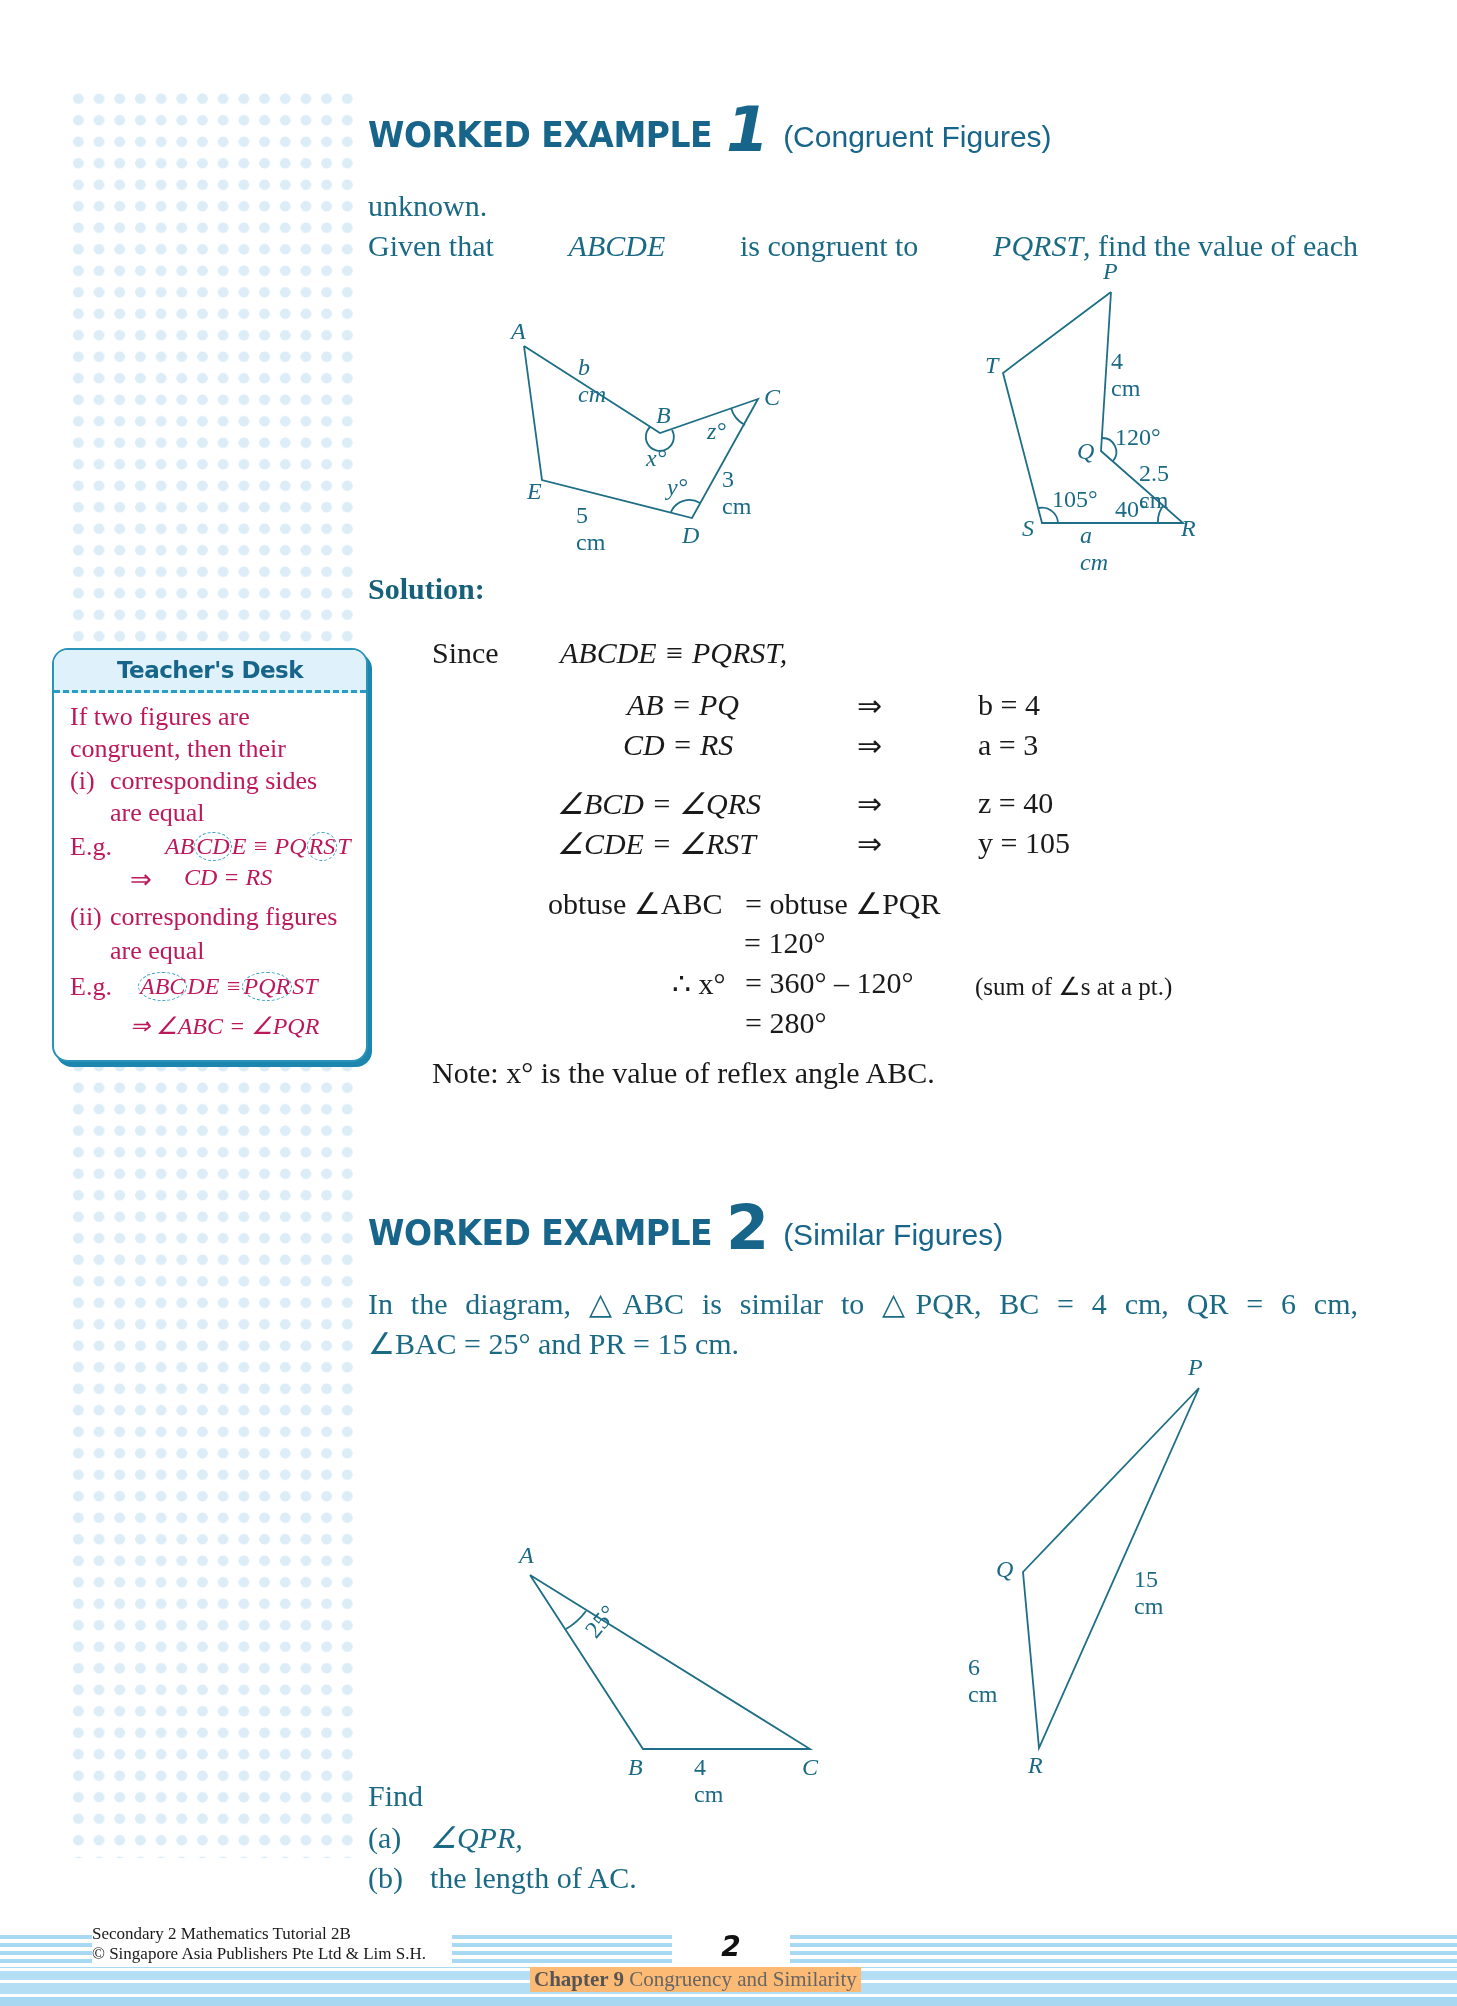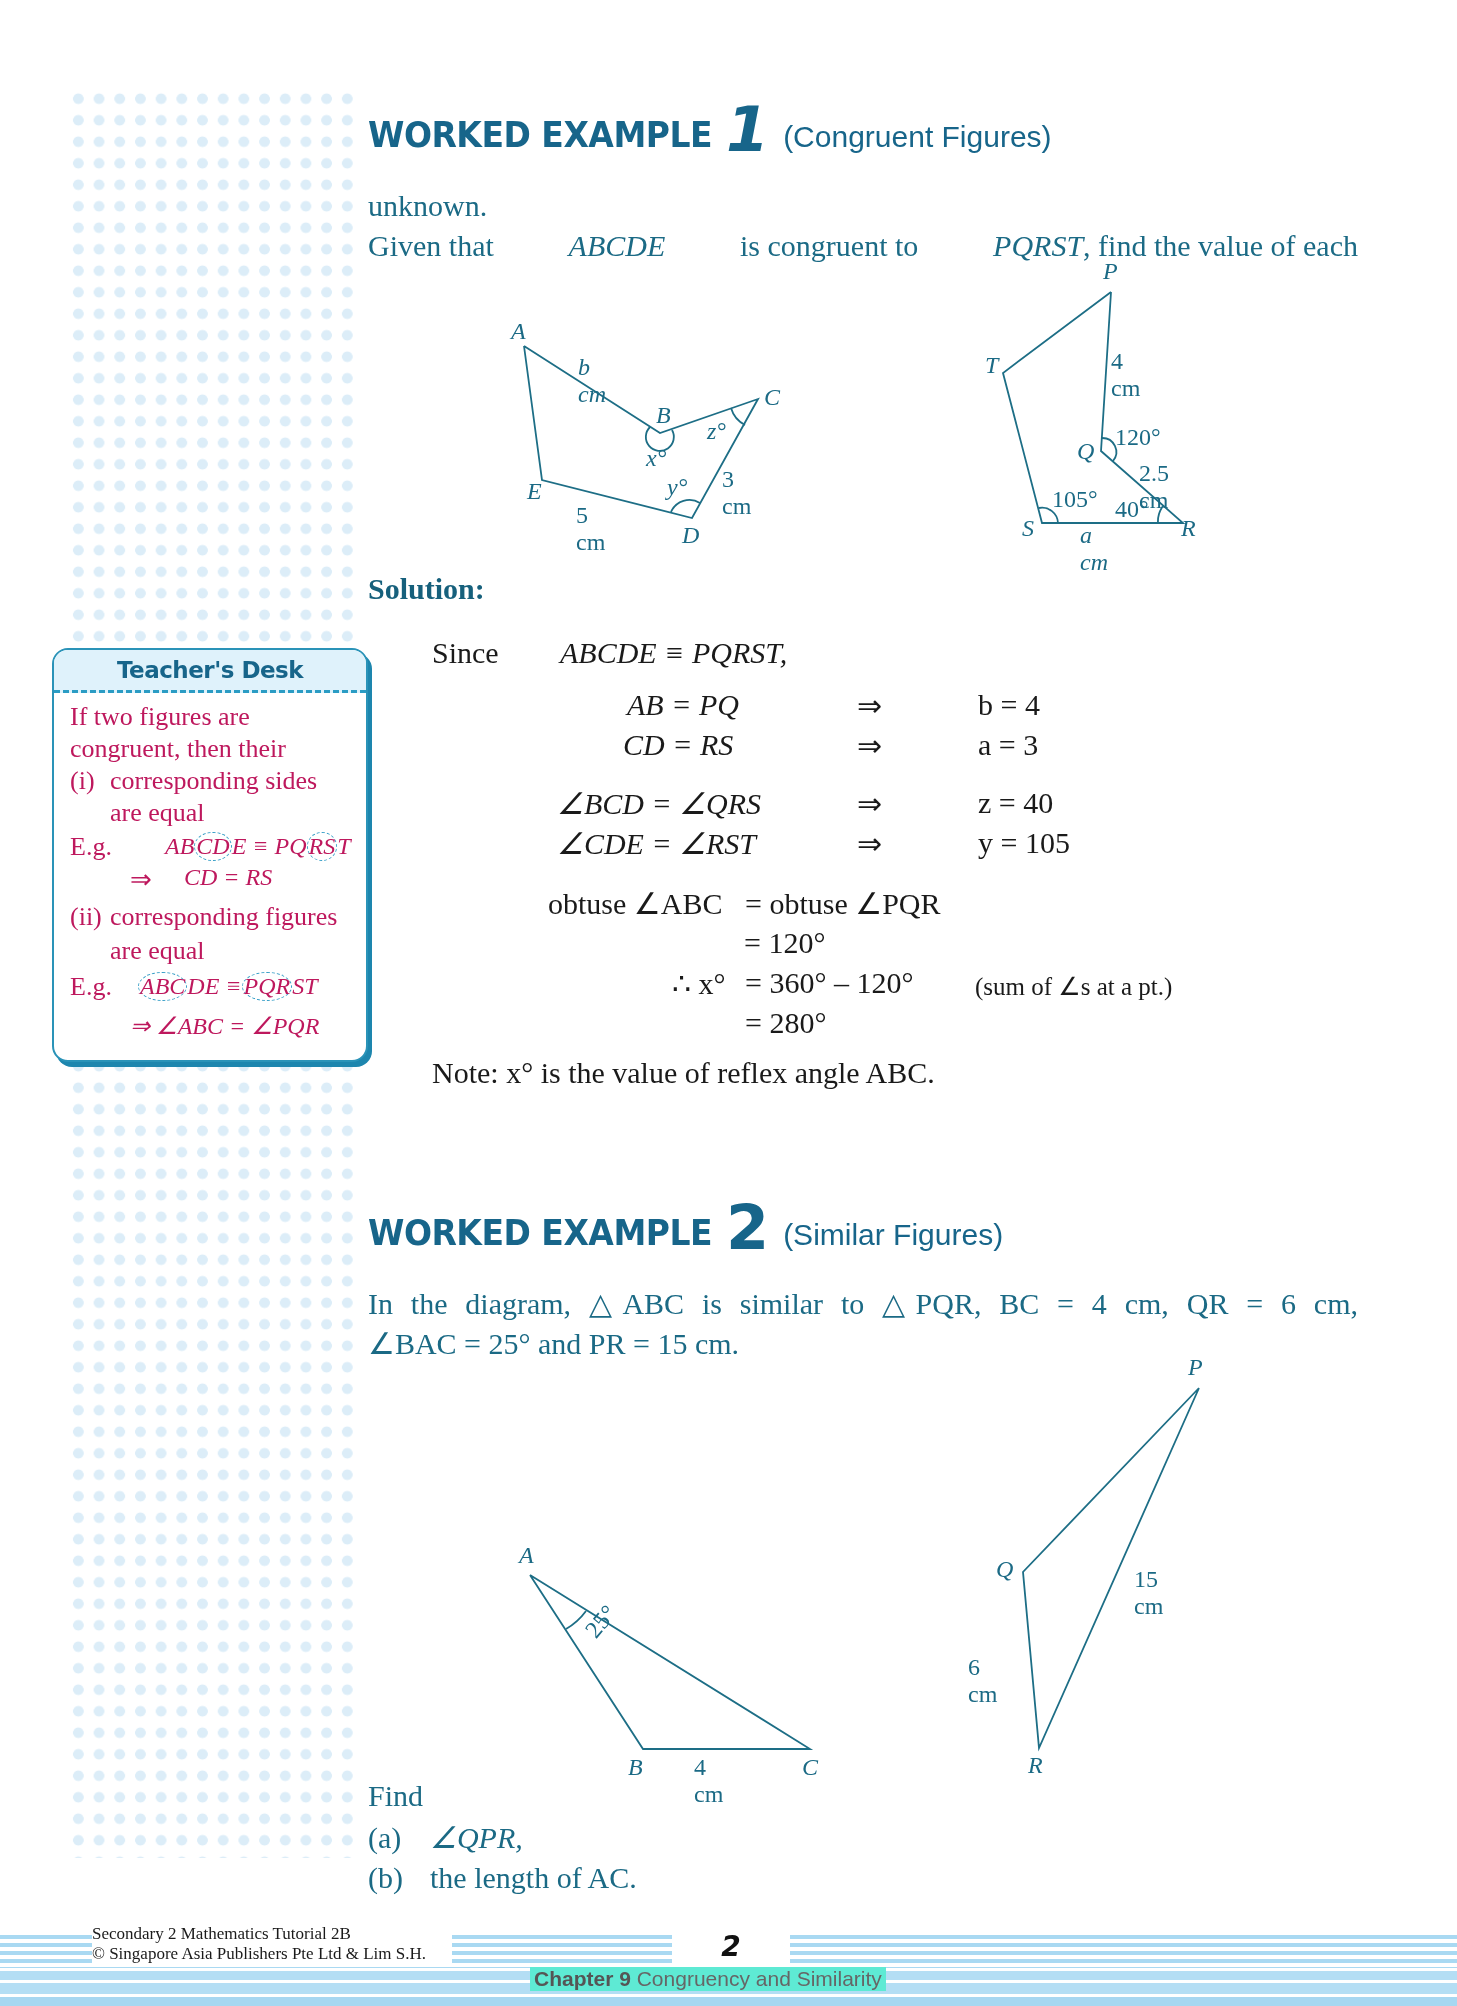--- a/index.html
+++ b/index.html
@@ -192,16 +192,16 @@
 <div class="abs para" style="left:430px; top:1858px;">the length of AC.</div>
 
 <div class="footer-stripes"></div>
 <div class="footer-band"></div>
 <div class="abs" style="left:92px; top:1925px; width:360px; height:40px; background:#fff;"></div>
 <div class="abs" style="left:92px; top:1924px; font-size:17px; color:#1a1a1a; white-space:nowrap;">Secondary 2 Mathematics Tutorial 2B</div>
 <div class="abs" style="left:92px; top:1944px; font-size:17px; color:#1a1a1a; white-space:nowrap;">© Singapore Asia Publishers Pte Ltd &amp; Lim S.H.</div>
 <div class="abs" style="left:672px; top:1930px; width:118px; height:34px; background:#fff; text-align:center;">
   <span style="font-family:'DejaVu Sans', sans-serif; font-weight:bold; font-style:italic; font-size:28px; color:#111; line-height:34px;">2</span>
 </div>
-<div class="abs" style="left:530px; top:1967px; font-family:Liberation Sans, sans-serif; font-size:21px; color:#666; white-space:nowrap; background:#5eead4; padding:0 4px;">
+<div class="abs" style="left:530px; top:1967px; font-family:Liberation Serif, serif; font-size:21px; color:#666; white-space:nowrap; background:#fdba74; padding:0 4px;">
   <span style="font-weight:bold; color:#555;">Chapter 9</span>
   <span>Congruency and Similarity</span>
 </div>
 
 </body></html>

